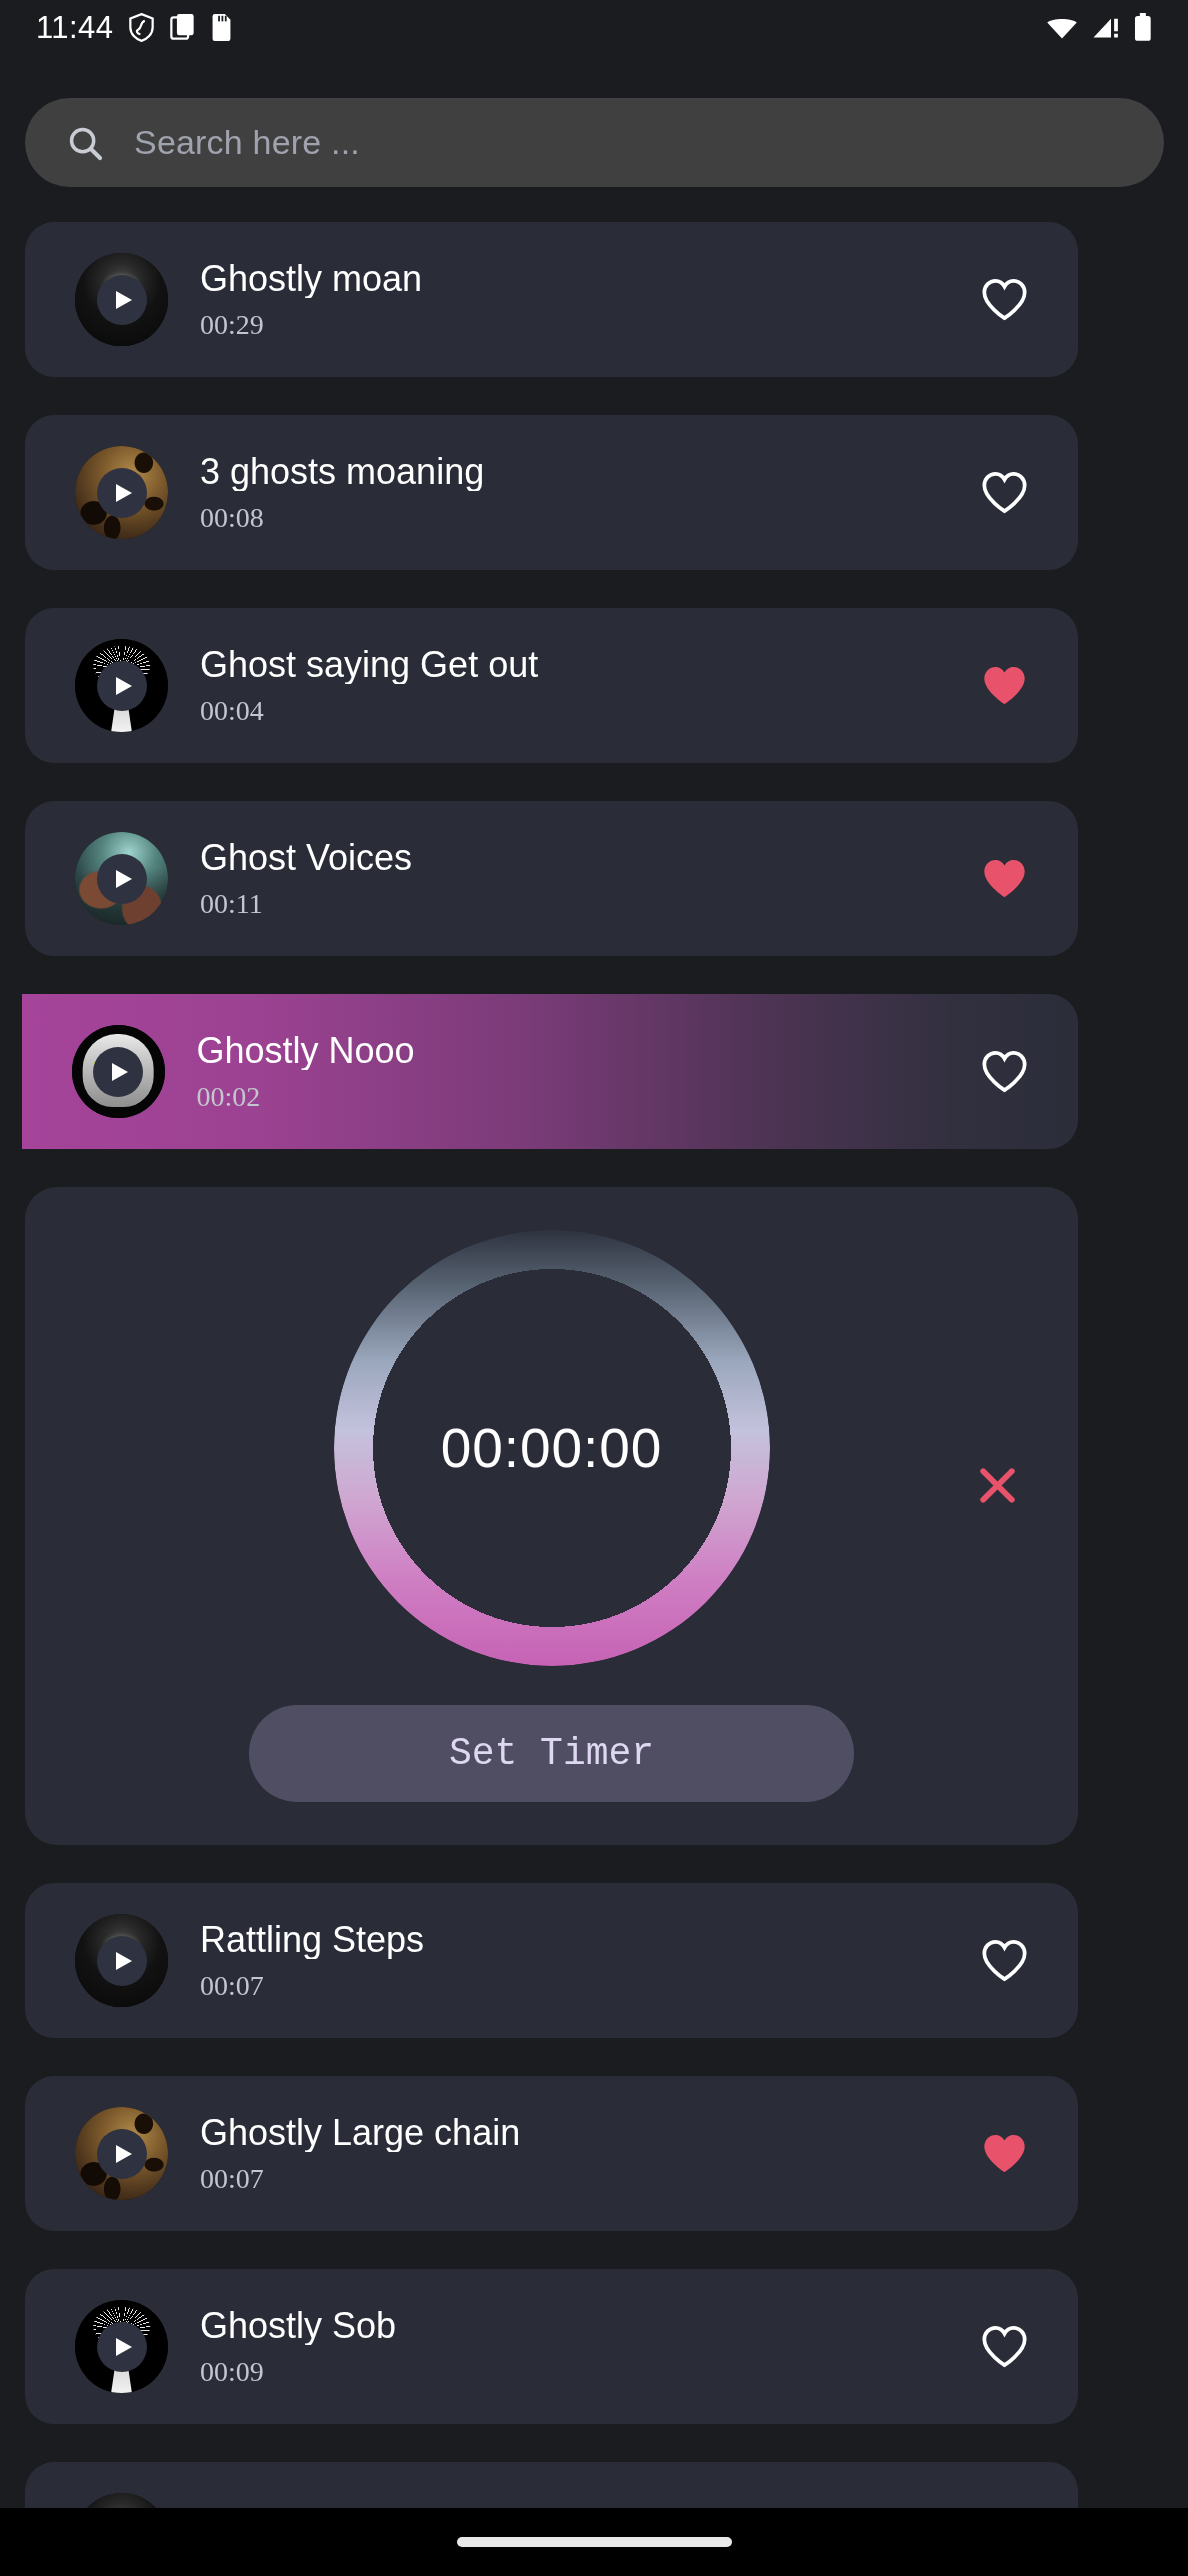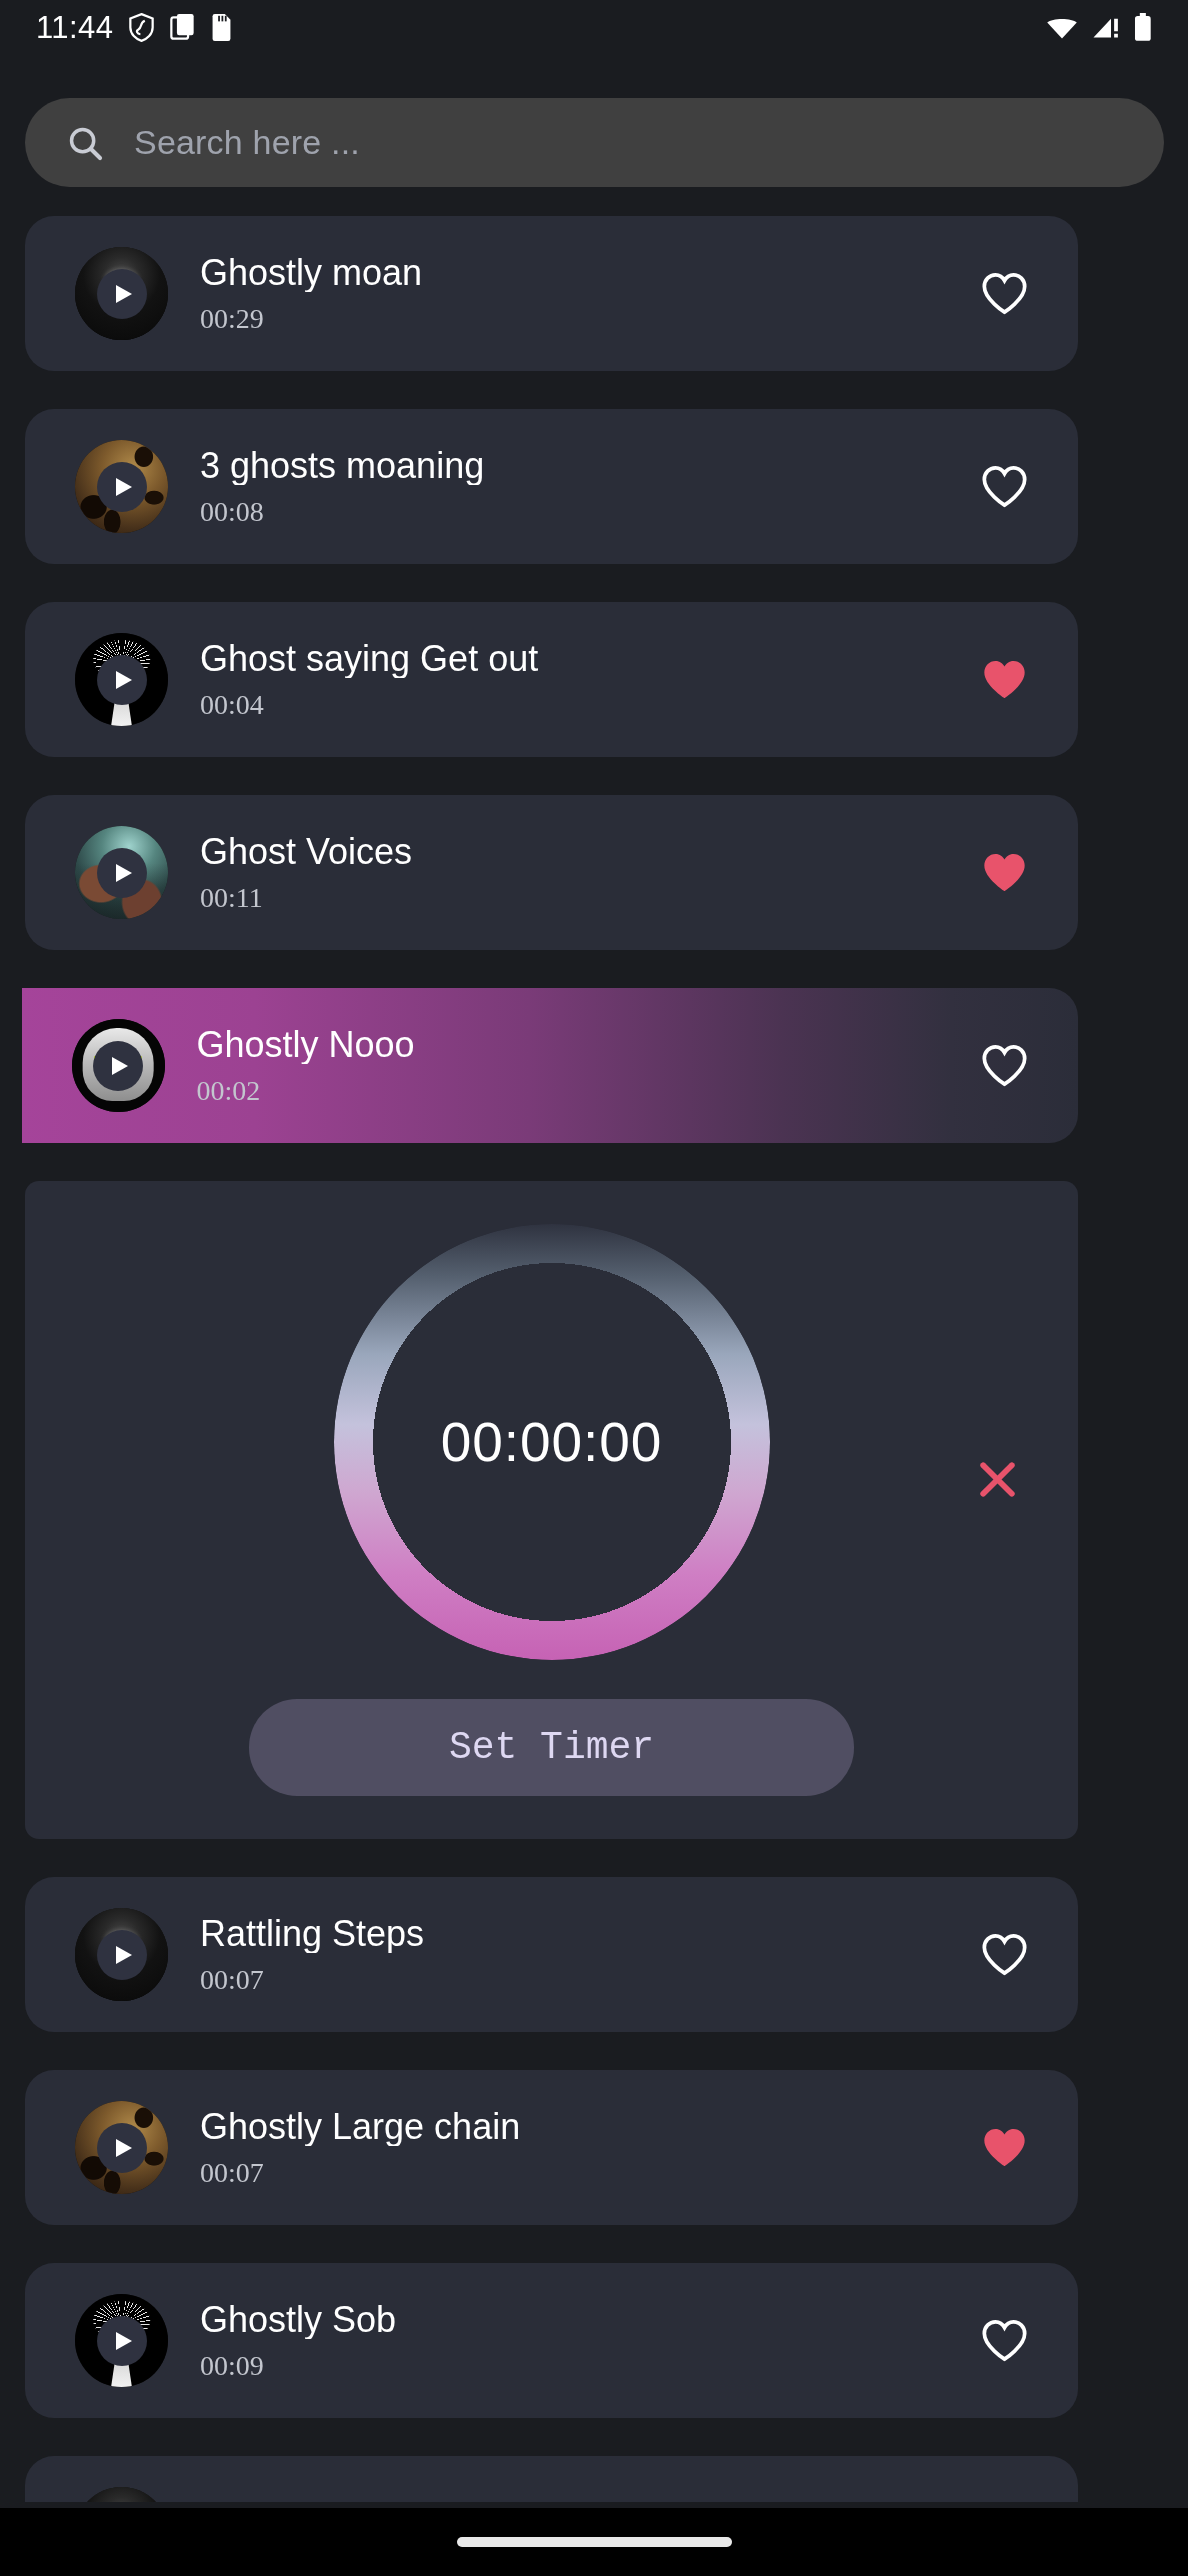--- a/index.html
+++ b/index.html
@@ -56,21 +56,21 @@
   }
   .search-placeholder {
     color:#9fa3ad;
     font-size:34px;
     letter-spacing:0.2px;
   }
 
   
   .list {
     position:absolute;
-    top:216px; left:0;
+    top:222px; left:0;
     width:1103px;
     height:2286px;
     overflow:hidden;
   }
 
   .card {
     position:relative;
     margin:0 25px 38px 25px;
     height:155px;
     background:#2a2d38;
@@ -228,21 +228,21 @@
   }
 
   .heart { flex:0 0 auto; margin-left:auto; }
 
   
   .timer-panel {
     position:relative;
     margin:0 25px 38px 25px;
     height:658px;
     background:#2a2d38;
-    border-radius:14px;
+    border-radius:32px;
     display:flex;
     flex-direction:column;
     align-items:center;
   }
   .ring-wrap {
     position:relative;
     margin-top:43px;
     width:436px; height:436px;
   }
   .ring {

